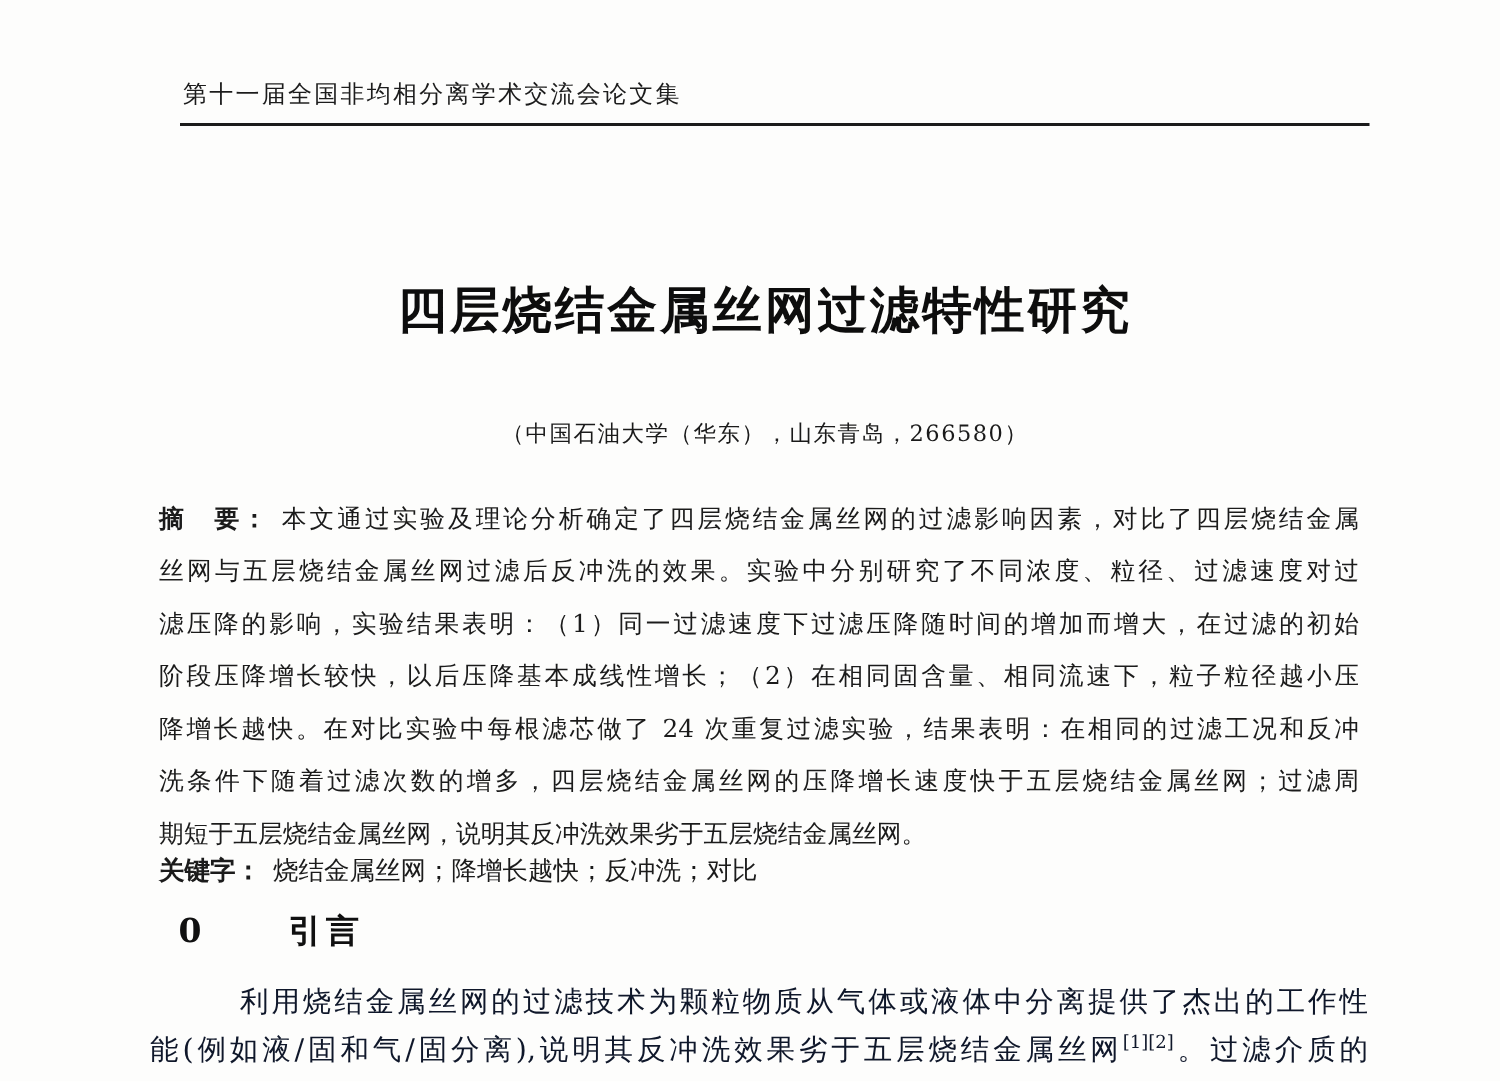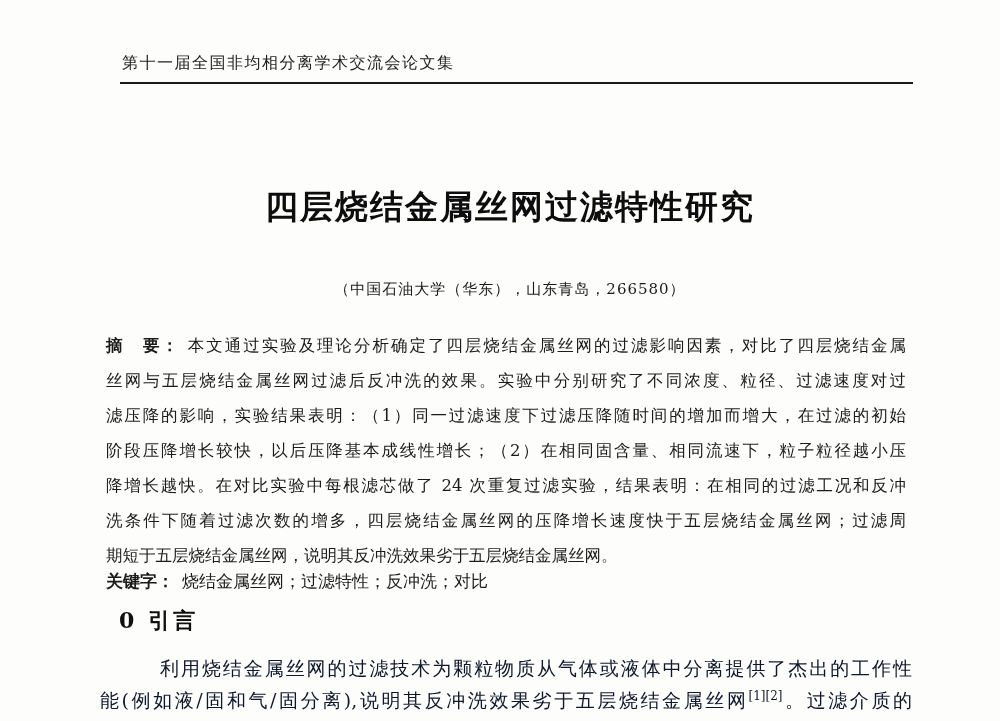--- a/index.html
+++ b/index.html
@@ -114,20 +114,21 @@
     white-space: nowrap;
   }
   .section-number {
     font-weight: bold;
     margin-right: 14px;
   }
   .section-title {
     font-family: "DejaVu Sans", "Liberation Sans", sans-serif;
     font-weight: 600;
     letter-spacing: 3px;
+    margin-left: 44px;
   }
   .body-text {
     position: absolute;
     left: 100px;
     top: 652px;
     width: 812px;
     font-size: 19px;
     color: #0f172a;
   }
   .body-line {
@@ -167,21 +168,21 @@
     </div>
     <div class="abs-line">丝网与五层烧结金属丝网过滤后反冲洗的效果。实验中分别研究了不同浓度、粒径、过滤速度对过</div>
     <div class="abs-line">滤压降的影响，实验结果表明：（1）同一过滤速度下过滤压降随时间的增加而增大，在过滤的初始</div>
     <div class="abs-line">阶段压降增长较快，以后压降基本成线性增长；（2）在相同固含量、相同流速下，粒子粒径越小压</div>
     <div class="abs-line">降增长越快。在对比实验中每根滤芯做了 24 次重复过滤实验，结果表明：在相同的过滤工况和反冲</div>
     <div class="abs-line">洗条件下随着过滤次数的增多，四层烧结金属丝网的压降增长速度快于五层烧结金属丝网；过滤周</div>
     <div class="abs-line last">期短于五层烧结金属丝网，说明其反冲洗效果劣于五层烧结金属丝网。</div>
   </div>
 
   <div class="keywords">
-    <span class="bold-label">关键字：</span><span>烧结金属丝网；过滤特性；反冲洗；对比</span>
+    <span class="bold-label">关键字：</span><span>烧结金属丝网；降增长越快；反冲洗；对比</span>
   </div>
 
   <div class="section-heading">
     <span class="section-number">0</span><span class="section-title">引言</span>
   </div>
 
   <div class="body-text">
     <div class="body-line indent">利用烧结金属丝网的过滤技术为颗粒物质从气体或液体中分离提供了杰出的工作性</div>
     <div class="body-line">
       <span>能(例如液/固和气/固分离),说明其反冲洗效果劣于五层烧结金属丝网</span><sup class="cite">[1][2]</sup><span>。过滤介质的</span>

